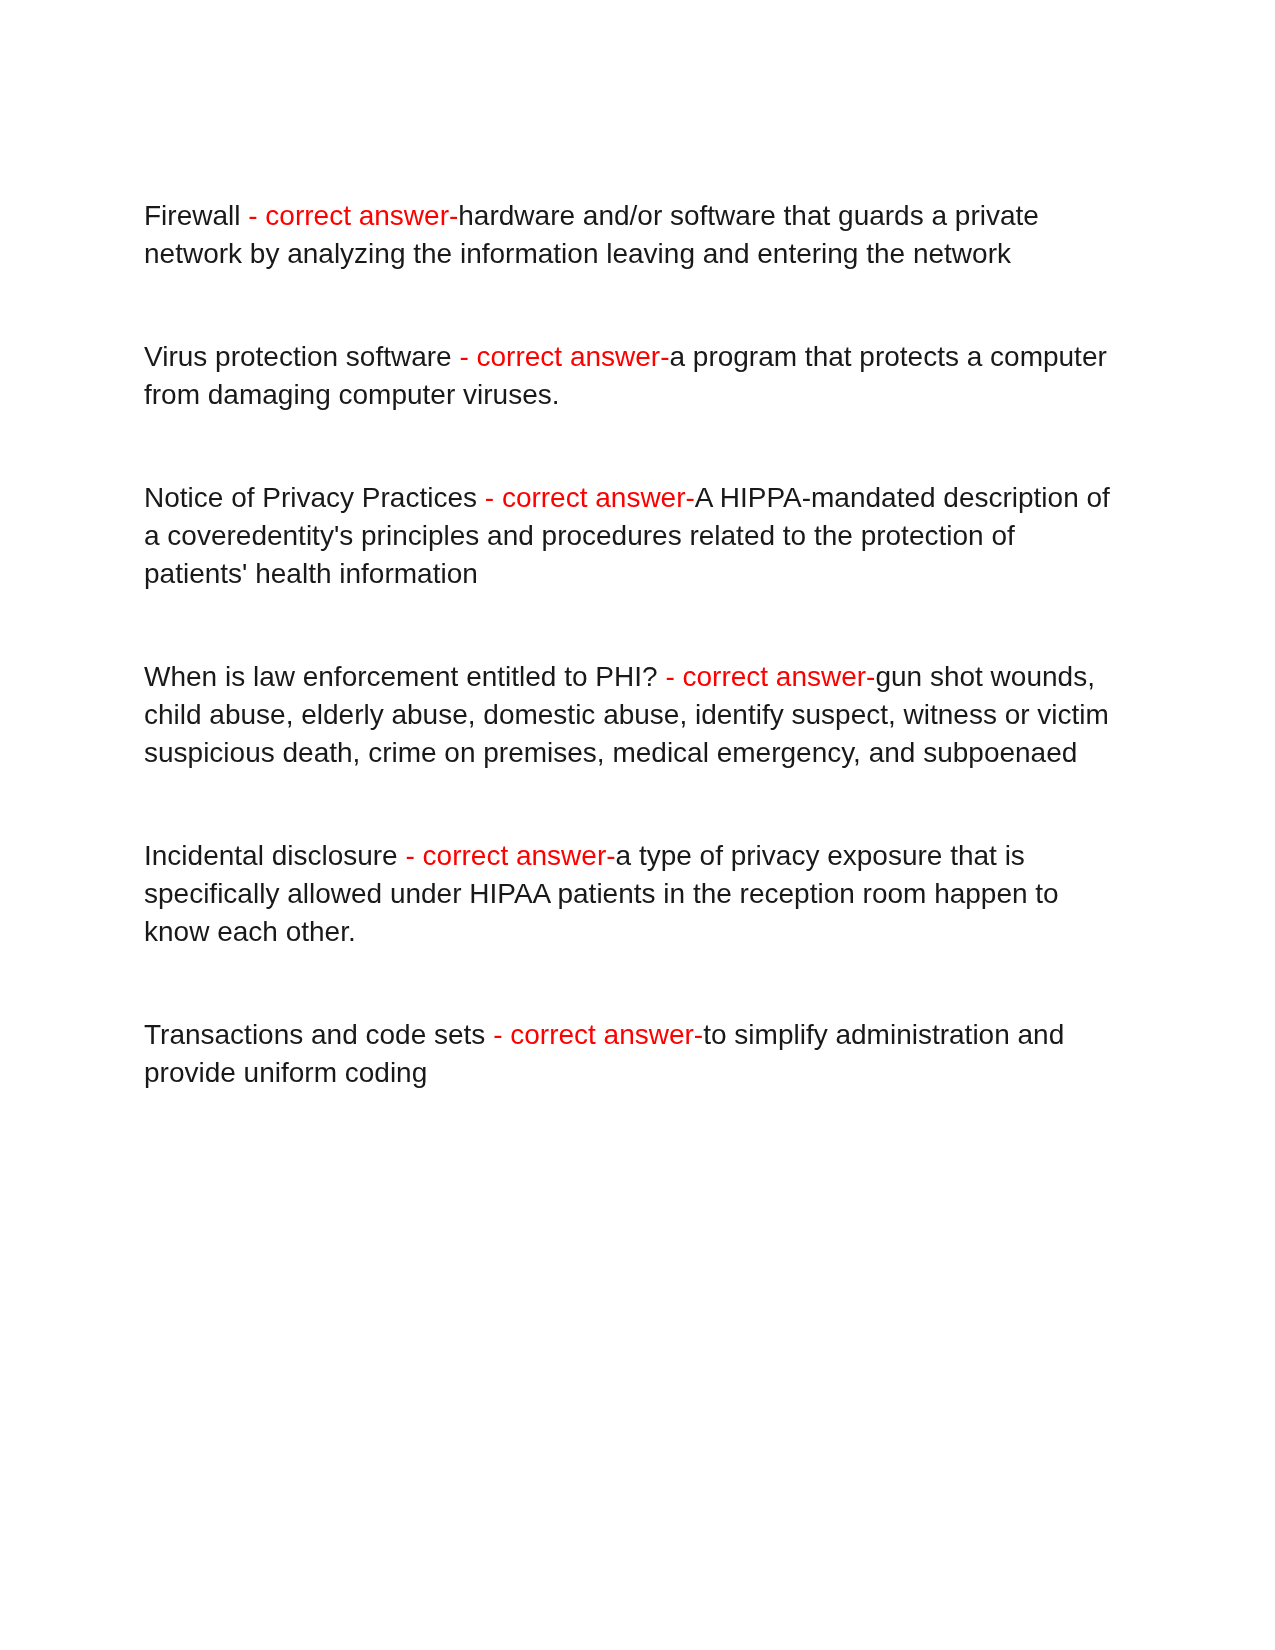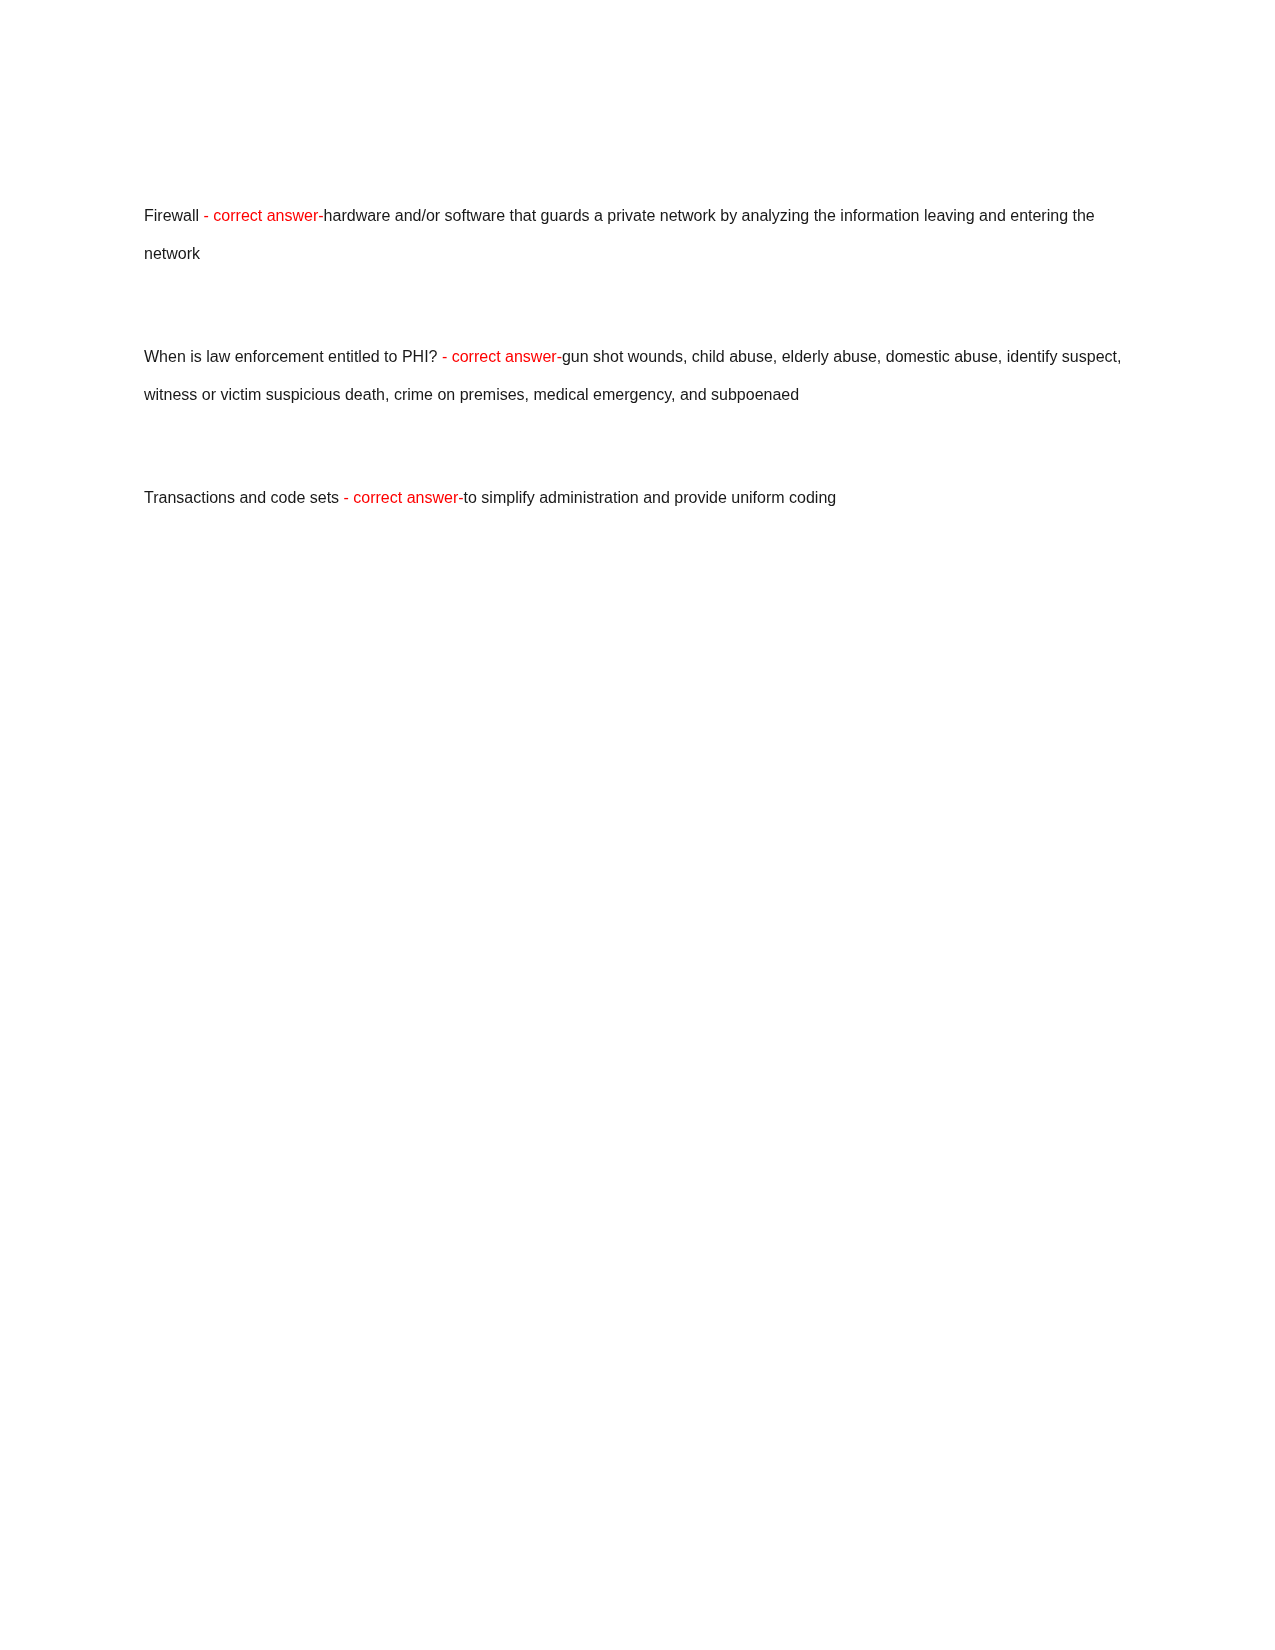--- a/index.html
+++ b/index.html
@@ -7,21 +7,21 @@
     padding: 0;
     background: #ffffff;
   }
   .page {
     width: 1275px;
     min-height: 1650px;
     box-sizing: border-box;
     background: #ffffff;
     padding: 197px 150px 120px 144px;
     font-family: "Liberation Sans", sans-serif;
-    font-size: 16px;
+    font-size: 28px;
     line-height: 38px;
     color: #191919;
   }
   .qa-entry {
     margin: 0 0 65px 0;
     padding: 0;
   }
   .term-text,
   .definition-text {
     color: #191919;
@@ -31,24 +31,30 @@
   }
 </style>
 </head>
 <body>
 
 <div class="page">
 
   <p class="qa-entry"><span class="term-text">Firewall</span>
     <span class="correct-answer-marker">- correct answer-</span><span class="definition-text">hardware and/or software that guards a private network by analyzing the information leaving and entering the network</span></p>
 
+  <p class="qa-entry"><span class="term-text">Virus protection software</span>
+    <span class="correct-answer-marker">- correct answer-</span><span class="definition-text">a program that protects a computer from damaging computer viruses.</span></p>
 
+  <p class="qa-entry"><span class="term-text">Notice of Privacy Practices</span>
+    <span class="correct-answer-marker">- correct answer-</span><span class="definition-text">A HIPPA-mandated description of a coveredentity's principles and procedures related to the protection of patients' health information</span></p>
 
   <p class="qa-entry"><span class="term-text">When is law enforcement entitled to PHI?</span>
     <span class="correct-answer-marker">- correct answer-</span><span class="definition-text">gun shot wounds, child abuse, elderly abuse, domestic abuse, identify suspect, witness or victim suspicious death, crime on premises, medical emergency, and subpoenaed</span></p>
 
+  <p class="qa-entry"><span class="term-text">Incidental disclosure</span>
+    <span class="correct-answer-marker">- correct answer-</span><span class="definition-text">a type of privacy exposure that is specifically allowed under HIPAA patients in the reception room happen to know each other.</span></p>
 
   <p class="qa-entry"><span class="term-text">Transactions and code sets</span>
     <span class="correct-answer-marker">- correct answer-</span><span class="definition-text">to simplify administration and provide uniform coding</span></p>
 
 
 
 </div>
 
 </body></html>

